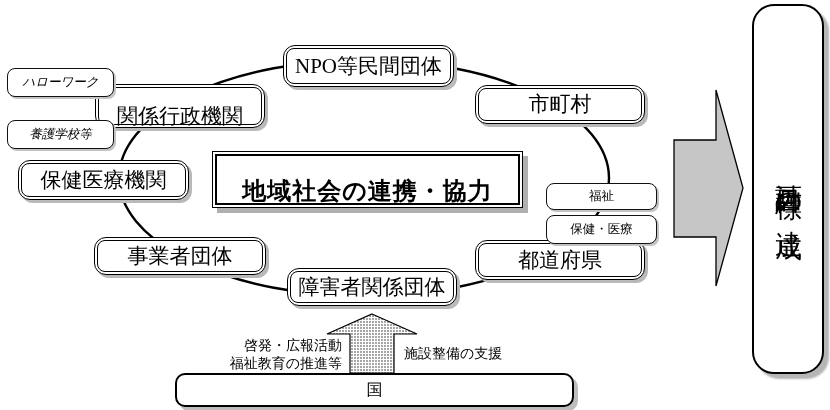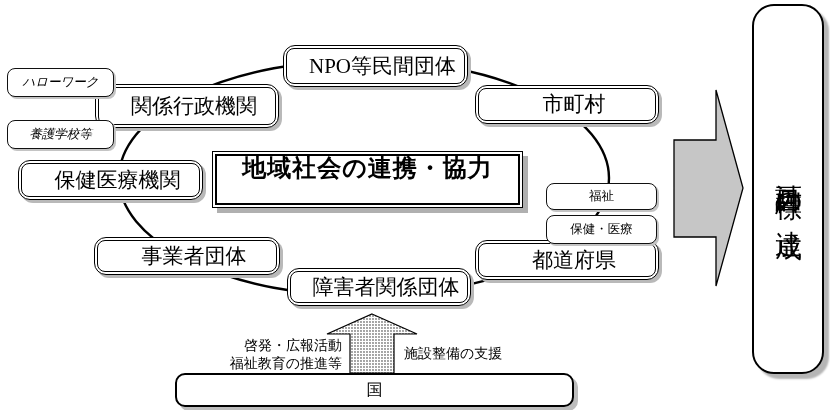--- a/index.html
+++ b/index.html
@@ -8,38 +8,38 @@
     font-family:"Liberation Sans","DejaVu Sans",sans-serif;color:#000;
   }
   .layer{position:absolute;left:0;top:0;z-index:1;}
   
   .node{
     position:absolute;z-index:2;background:#fff;
     border:1.5px solid #000;border-radius:12px;
     box-shadow:3px 3px 0 #b9b9b9;
     display:flex;align-items:center;justify-content:center;
     font-family:"Liberation Serif","DejaVu Serif",serif;
-    font-size:21px;line-height:1;white-space:nowrap;padding-left:14px;
+    font-size:21px;line-height:1;white-space:nowrap;
   }
   .node::before{
     content:"";position:absolute;inset:2px;border:1.5px solid #000;border-radius:8px;
   }
   
   .sub{
     position:absolute;z-index:3;background:#fff;
     border:1.4px solid #111;border-radius:8px;
     box-shadow:2px 2px 0 #c4c4c4;
     display:flex;align-items:center;justify-content:center;
     font-size:12.5px;line-height:1;white-space:nowrap;
   }
   
   .center-box{
     position:absolute;left:212px;top:151px;width:309px;height:55px;z-index:4;
     background:#fff;border:1px solid #000;box-shadow:5px 5px 0 #b0b0b0;
-    display:flex;align-items:flex-start;justify-content:center;
+    display:flex;align-items:flex-end;justify-content:center;
     font-size:24px;font-weight:bold;letter-spacing:1px;white-space:nowrap;
   }
   .center-box::before{content:"";position:absolute;inset:2px;border:2.5px solid #000;}
   
   .kuni-box{
     position:absolute;left:175px;top:373px;width:395px;height:30px;z-index:2;
     background:#fff;border:2px solid #000;border-radius:10px;
     box-shadow:4px 4px 0 #bdbdbd;
     display:flex;align-items:center;justify-content:center;
     font-size:16px;line-height:1;
@@ -83,21 +83,21 @@
   </svg>
 
   <div class="node" style="left:283px;top:45px;width:169px;height:40px;">
     <span>NPO等民間団体</span>
   </div>
 
   <div class="node" style="left:475px;top:85px;width:168px;height:37px;">
     <span>市町村</span>
   </div>
 
-  <div class="node" style="left:95px;top:84px;width:168px;height:42px;">
+  <div class="node" style="left:95px;top:84px;width:168px;height:42px;align-items:flex-end;">
     <span>関係行政機関</span>
   </div>
 
   <div class="node" style="left:18px;top:160px;width:169px;height:38px;">
     <span>保健医療機関</span>
   </div>
 
   <div class="node" style="left:94px;top:237px;width:170px;height:36px;">
     <span>事業者団体</span>
   </div>

